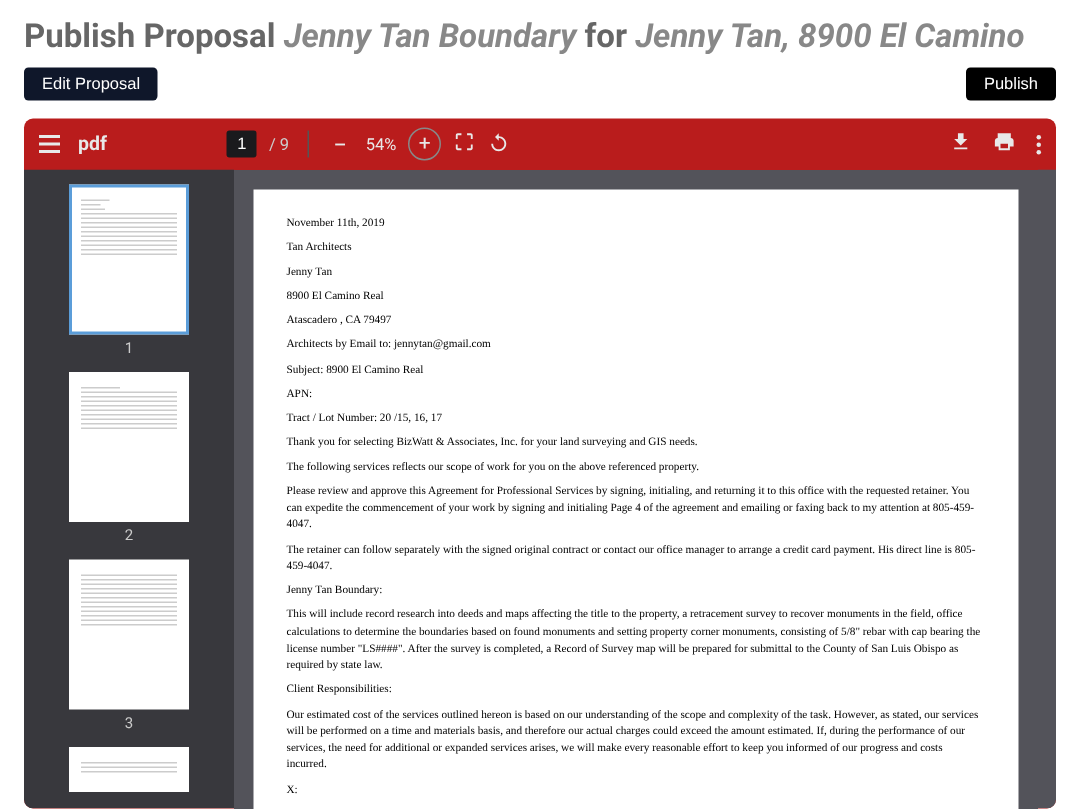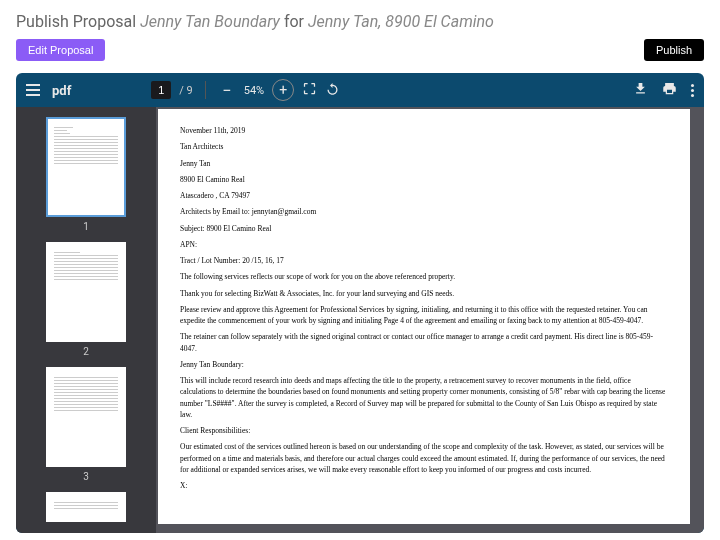--- a/index.html
+++ b/index.html
@@ -1,24 +1,24 @@
 <!DOCTYPE html>
 <html><head>
 <meta charset="utf-8">
 <style>
 *{margin:0;padding:0;box-sizing:border-box}
 body{font-family:-apple-system,BlinkMacSystemFont,"Segoe UI",Roboto,sans-serif;background:#fff;width:720px;height:540px;overflow:hidden}
 .header{padding:12px 16px 8px}
-.title{font-size:16px;color:#666;font-weight:400}
+.title{font-size:22px;color:#666;font-weight:700}
 .title .italic{font-style:italic;color:#888}
 .actions{display:flex;justify-content:space-between;padding:0 16px 8px}
 .btn{padding:5px 12px;border:none;border-radius:3px;font-size:11px;color:#fff;cursor:pointer}
-.btn-edit{background:#8b5cf6}
+.btn-edit{background:#0f172a}
 .btn-publish{background:#000000}
-.viewer{margin:4px 16px;background:#0c4a6e;border-radius:6px;height:460px;display:flex;flex-direction:column;overflow:hidden}
+.viewer{margin:4px 16px;background:#b91c1c;border-radius:6px;height:460px;display:flex;flex-direction:column;overflow:hidden}
 .toolbar{display:flex;align-items:center;height:34px;padding:0 10px;color:#e8e8e8;font-size:12px}
 .tb-left{display:flex;align-items:center;gap:12px}
 .tb-mid{display:flex;align-items:center;gap:8px;margin-left:80px}
 .tb-right{display:flex;align-items:center;gap:14px;margin-left:auto}
 .ham{display:flex;flex-direction:column;gap:3px;cursor:pointer}
 .ham span{width:14px;height:2px;background:#e8e8e8}
 .pdf-label{font-weight:700;font-size:13px}
 .page-box{background:#1a1a1d;color:#fff;width:20px;height:18px;text-align:center;border:none;font-size:11px;border-radius:2px}
 .page-total{color:#ccc;font-size:11px}
 .sep{width:1px;height:18px;background:#555;margin:0 4px}
@@ -29,21 +29,21 @@
 .ico svg{width:15px;height:15px;fill:#e8e8e8}
 .dots{display:flex;flex-direction:column;gap:2px;cursor:pointer}
 .dots span{width:3px;height:3px;background:#e8e8e8;border-radius:50%}
 .content{display:flex;flex:1;overflow:hidden}
 .thumbs{width:140px;background:#38383d;padding:10px 0;overflow-y:auto;display:flex;flex-direction:column;align-items:center;gap:4px}
 .thumb{width:80px;height:100px;background:#fff;position:relative;border:2px solid transparent}
 .thumb.active{border-color:#5b9dd9}
 .thumb-lines{position:absolute;top:8px;left:6px;right:6px;display:flex;flex-direction:column;gap:2px}
 .thumb-lines div{height:1px;background:#ccc}
 .thumb-num{color:#ccc;font-size:10px;margin-bottom:6px}
-.page-area{flex:1;background:#53535a;padding:2px;overflow-y:auto}
+.page-area{flex:1;background:#53535a;padding:13px;overflow-y:auto}
 .page{background:#fff;width:100%;padding:16px 22px;font-family:'Times New Roman',serif;font-size:7.5px;color:#000;line-height:1.5}
 .page p{margin-bottom:5px}
 .page .bold{font-weight:400}
 .page ol{margin-left:16px;margin-bottom:5px}
 .scroll-track{width:12px;background:#53535a}
 </style>
 </head>
 <body>
 
 <div class="header">
@@ -160,22 +160,22 @@
       <div class="page">
         <p>November 11th, 2019</p>
         <p>Tan Architects</p>
         <p>Jenny Tan</p>
         <p>8900 El Camino Real</p>
         <p>Atascadero , CA  79497</p>
         <p>Architects by Email to: jennytan@gmail.com</p>
         <p>Subject: 8900  El Camino Real</p>
         <p>APN:</p>
         <p>Tract / Lot Number: 20 /15, 16, 17</p>
+        <p>Thank you for selecting BizWatt &amp; Associates, Inc. for your land surveying and GIS needs.</p>
         <p>The following services reflects our scope of work for you on the above referenced property.</p>
-        <p>Thank you for selecting BizWatt &amp; Associates, Inc. for your land surveying and GIS needs.</p>
         <p>Please review and approve this Agreement for Professional Services by signing, initialing, and returning it to this office with the requested retainer. You can expedite the commencement of your work by signing and initialing Page 4 of the agreement and emailing or faxing back to my attention at 805-459-4047.</p>
         <p class="bold">The retainer can follow separately with the signed original contract or contact our office manager to arrange a credit card payment. His direct line is 805-459-4047.</p>
         <p class="bold">Jenny Tan Boundary:</p>
         <p>This will include record research into deeds and maps affecting the title to the property, a retracement survey to recover monuments in the field, office calculations to determine the boundaries based on found monuments and setting property corner monuments, consisting of 5/8" rebar with cap bearing the license number "LS####". After the survey is completed, a Record of Survey map will be prepared for submittal to the County of San Luis Obispo as required by state law.</p>
         <p>Client Responsibilities:</p>
         <p>Our estimated cost of the services outlined hereon is based on our understanding of the scope and complexity of the task. However, as stated, our services will be performed on a time and materials basis, and therefore our actual charges could exceed the amount estimated. If, during the performance of our services, the need for additional or expanded services arises, we will make every reasonable effort to keep you informed of our progress and costs incurred.</p>
         <p><span>X:</span></p>
         
         
         <br>

